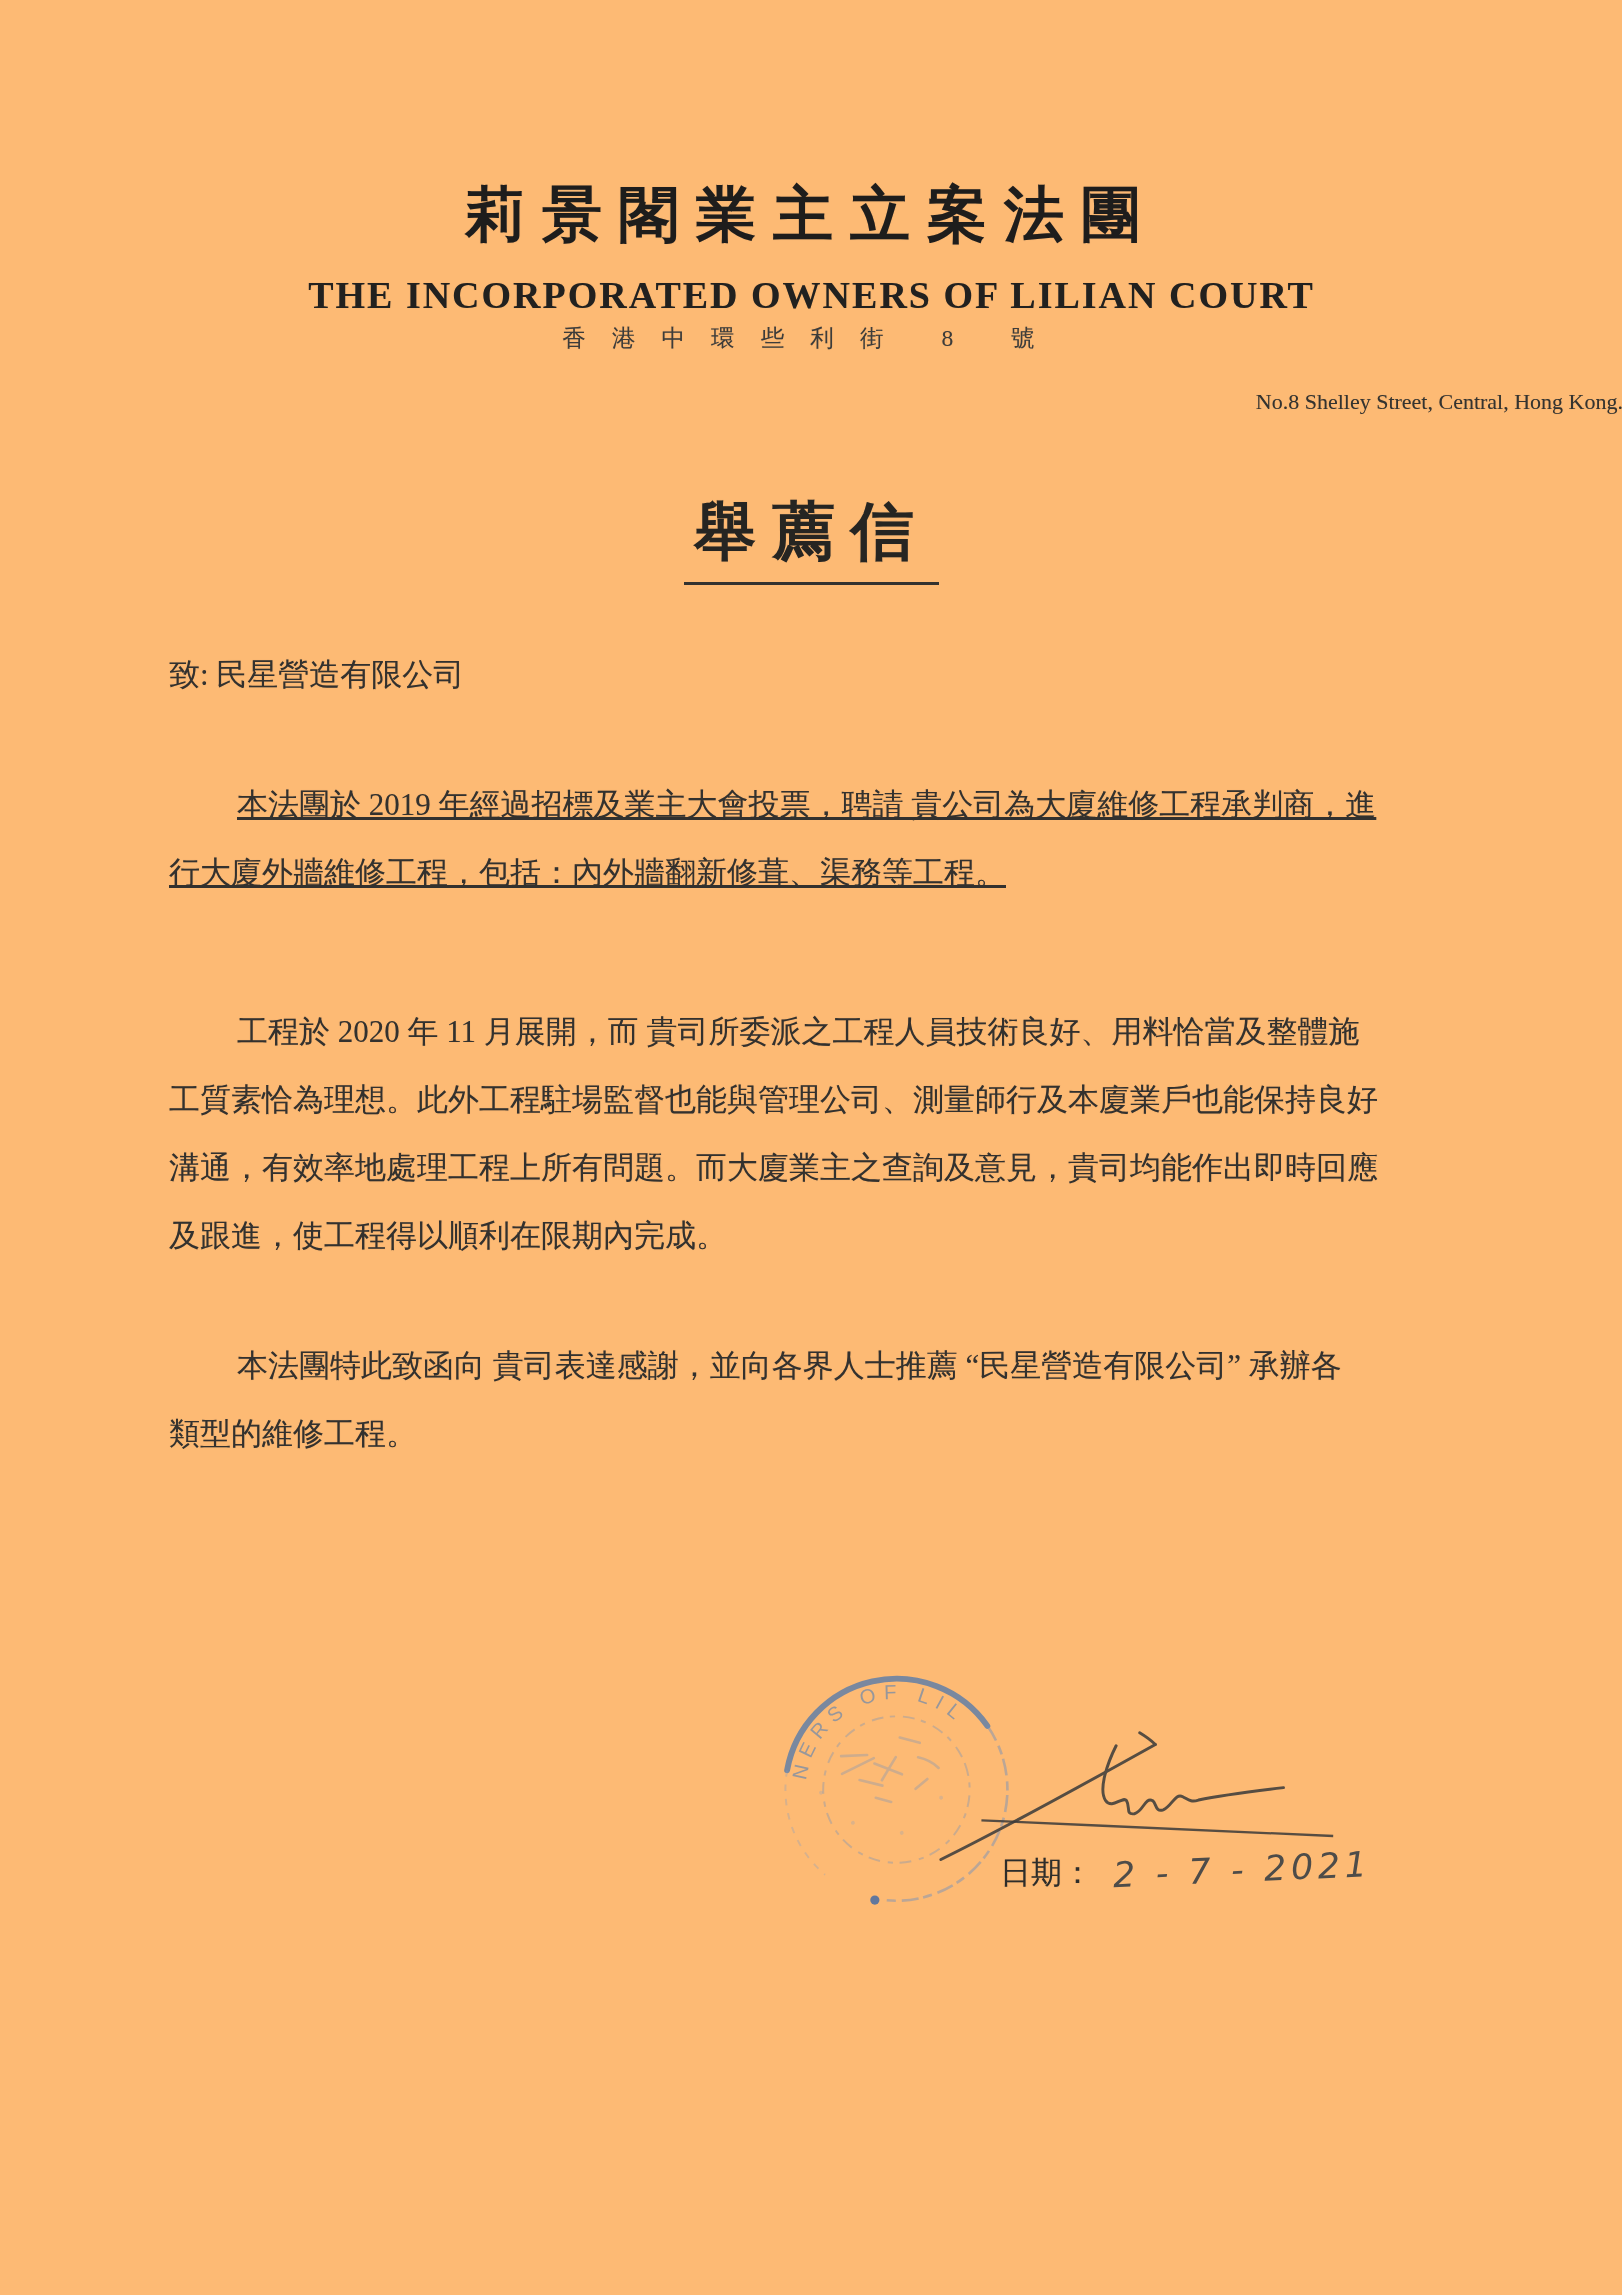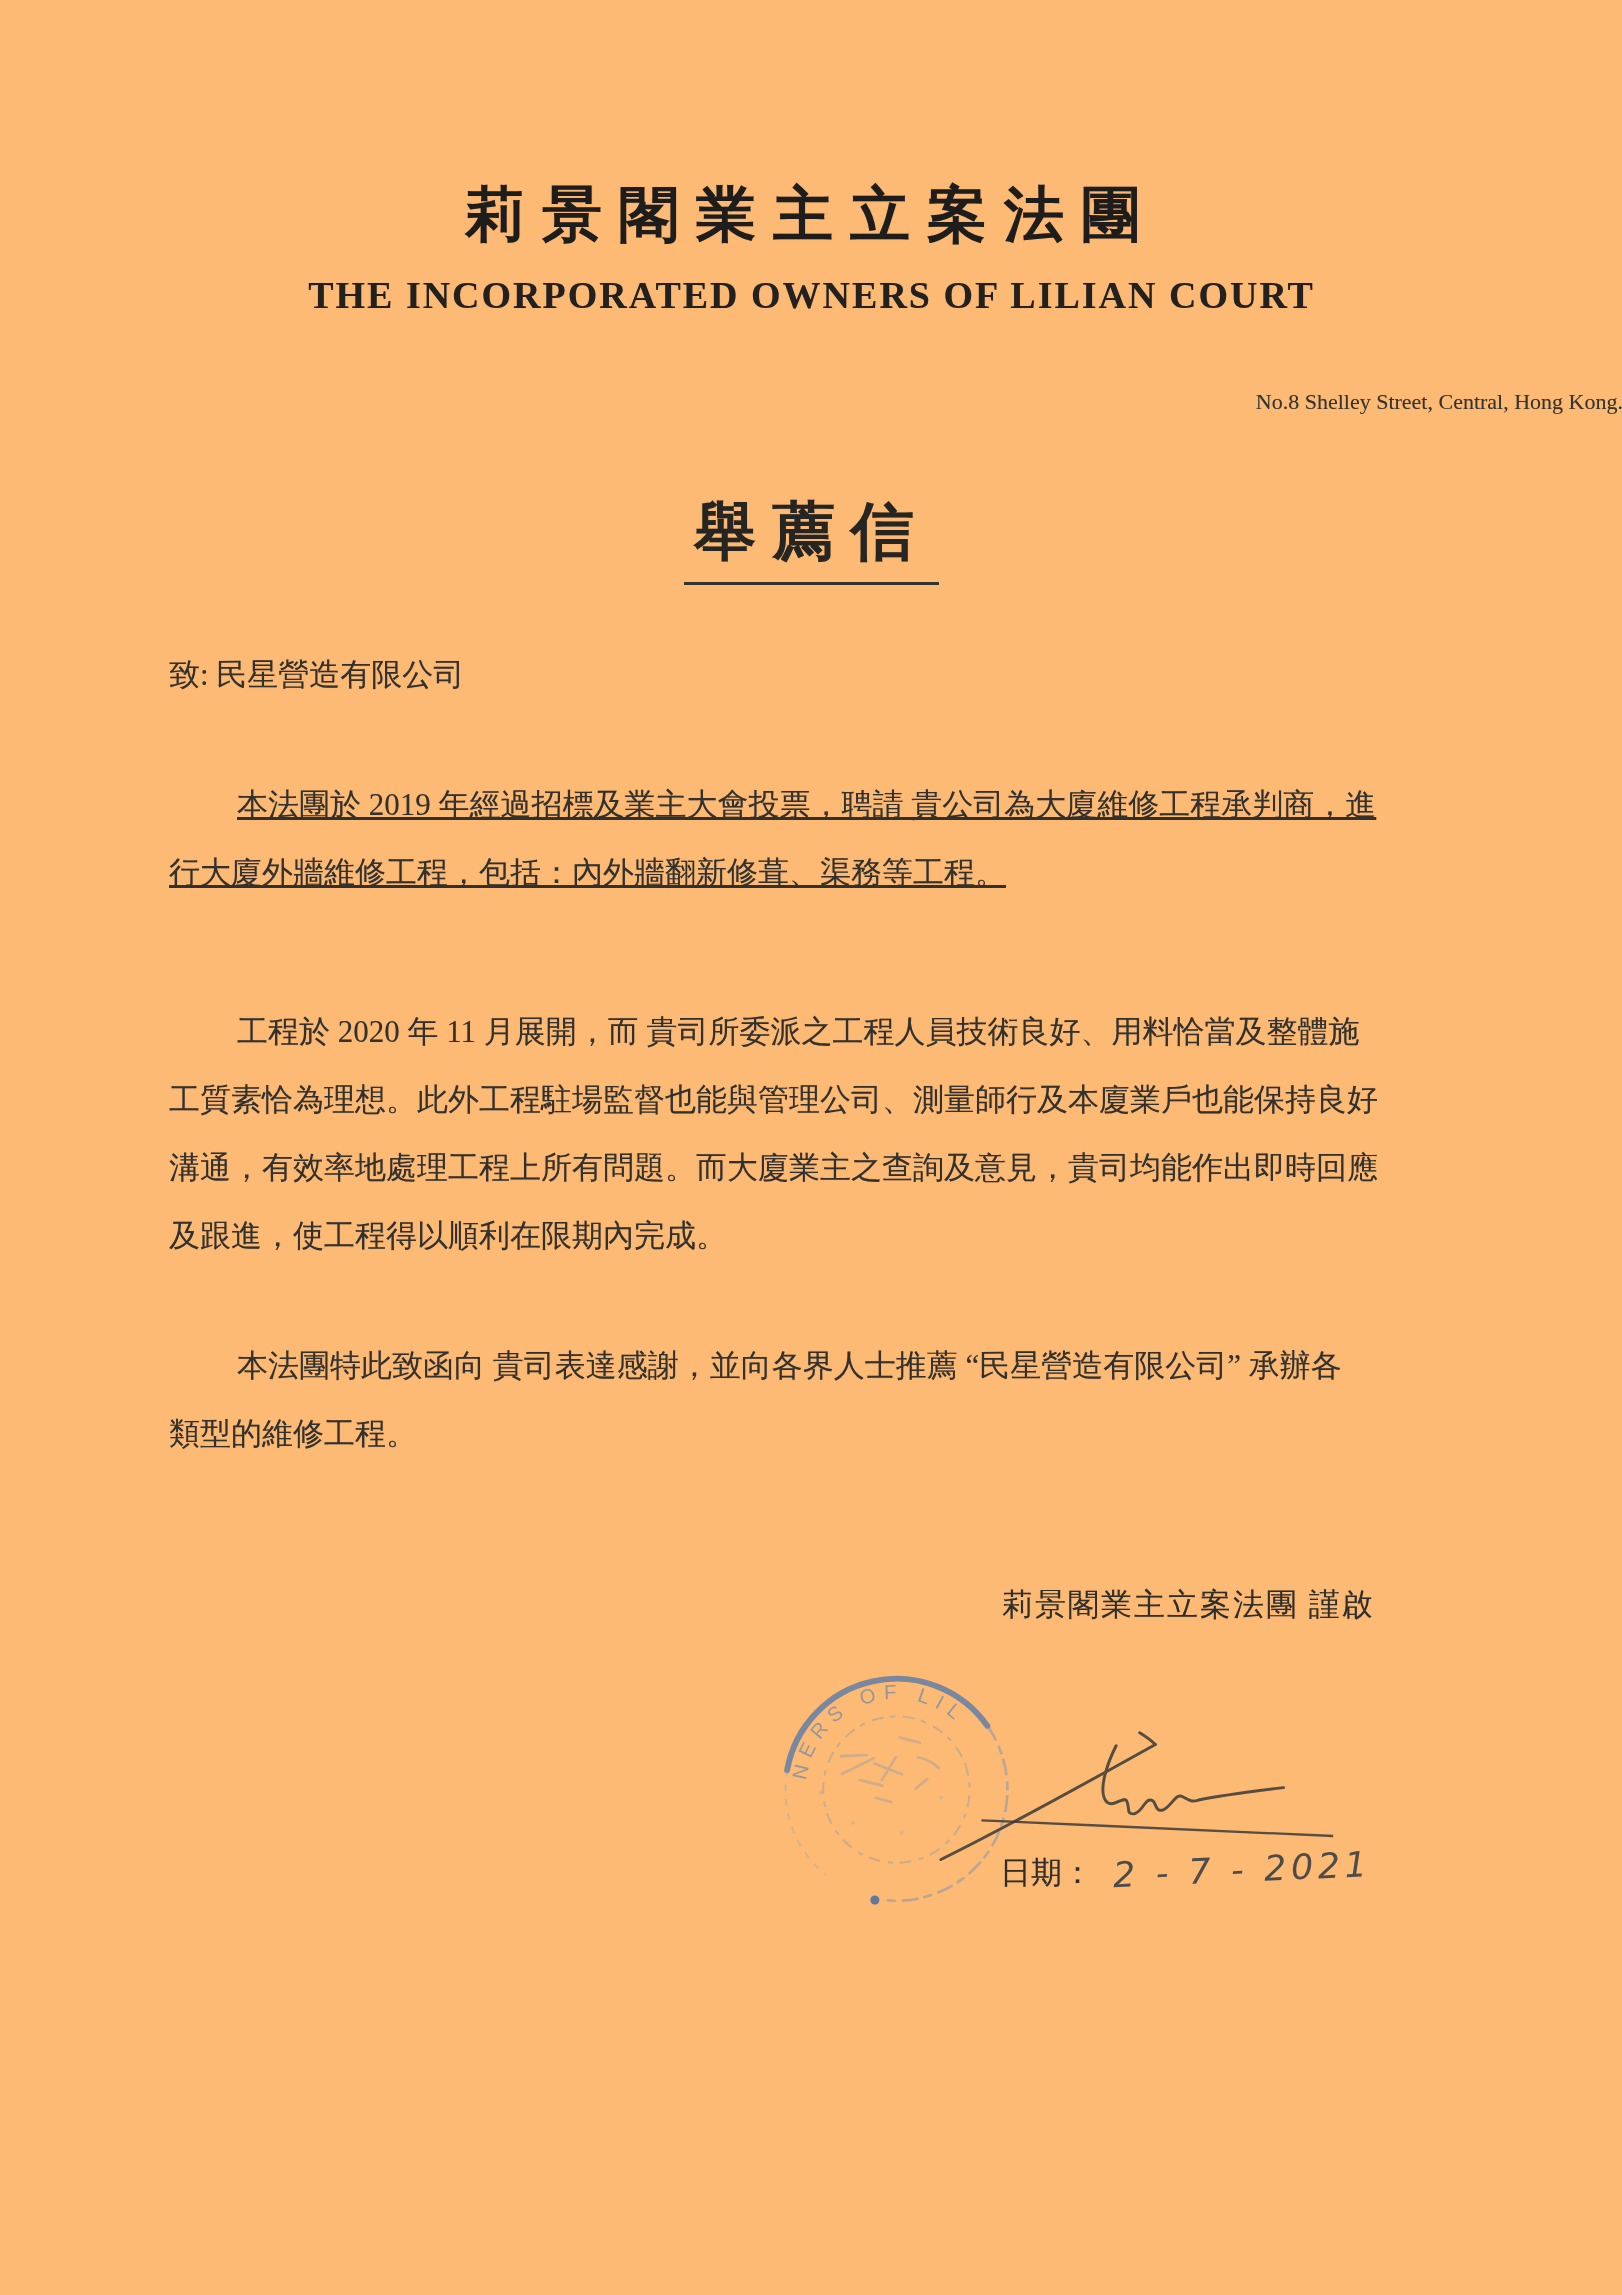--- a/index.html
+++ b/index.html
@@ -87,38 +87,38 @@
   
   .seal-svg { position: absolute; left: 687px; top: 1649px; }
 </style>
 </head>
 <body>
 
 <div class="page">
 
   <div class="lh-zh ink">莉景閣業主立案法團</div>
   <div class="lh-en ink">THE INCORPORATED OWNERS OF LILIAN COURT</div>
+  <div class="lh-addr-zh ink">香港中環些利街 8 號</div>
   <div class="lh-addr-en ink">No.8 Shelley Street, Central, Hong Kong.</div>
 
   <div class="title-wrap">
     <span class="ink">舉薦信</span>
   </div>
 
   <div class="salutation ink">致: 民星營造有限公司</div>
 
   <p class="para para-1 ink">本法團於 2019 年經過招標及業主大會投票，聘請 貴公司為大廈維修工程承判商，進
 行大廈外牆維修工程，包括：內外牆翻新修葺、渠務等工程。</p>
   <p class="para para-2 ink">工程於 2020 年 11 月展開，而 貴司所委派之工程人員技術良好、用料恰當及整體施
 工質素恰為理想。此外工程駐場監督也能與管理公司、測量師行及本廈業戶也能保持良好
 溝通，有效率地處理工程上所有問題。而大廈業主之查詢及意見，貴司均能作出即時回應
 及跟進，使工程得以順利在限期內完成。</p>
   <p class="para para-3 ink">本法團特此致函向 貴司表達感謝，並向各界人士推薦 “民星營造有限公司” 承辦各
 類型的維修工程。</p>
 
-  <div class="signoff ink">莉景閣業主立案法團 謹啟</div>
 
   <svg class="seal-svg" width="785" height="340" viewBox="1050 2520 1200 520">
 
     <g transform="rotate(-20 1370 2735)">
 
       <path d="M1223,2650 A170,170 0 0 1 1534,2691" fill="none" stroke="#4c77ae" stroke-width="9" stroke-linecap="round" opacity="0.75"></path>
 
       <path d="M1534,2691 A170,170 0 0 1 1298,2889" fill="none" stroke="#6b8ec2" stroke-width="4" opacity="0.45" stroke-dasharray="26 9 14 7"></path>
 
       <path d="M1223,2650 A170,170 0 0 0 1223,2820" fill="none" stroke="#7d9cc8" stroke-width="3" opacity="0.3" stroke-dasharray="10 12"></path>

